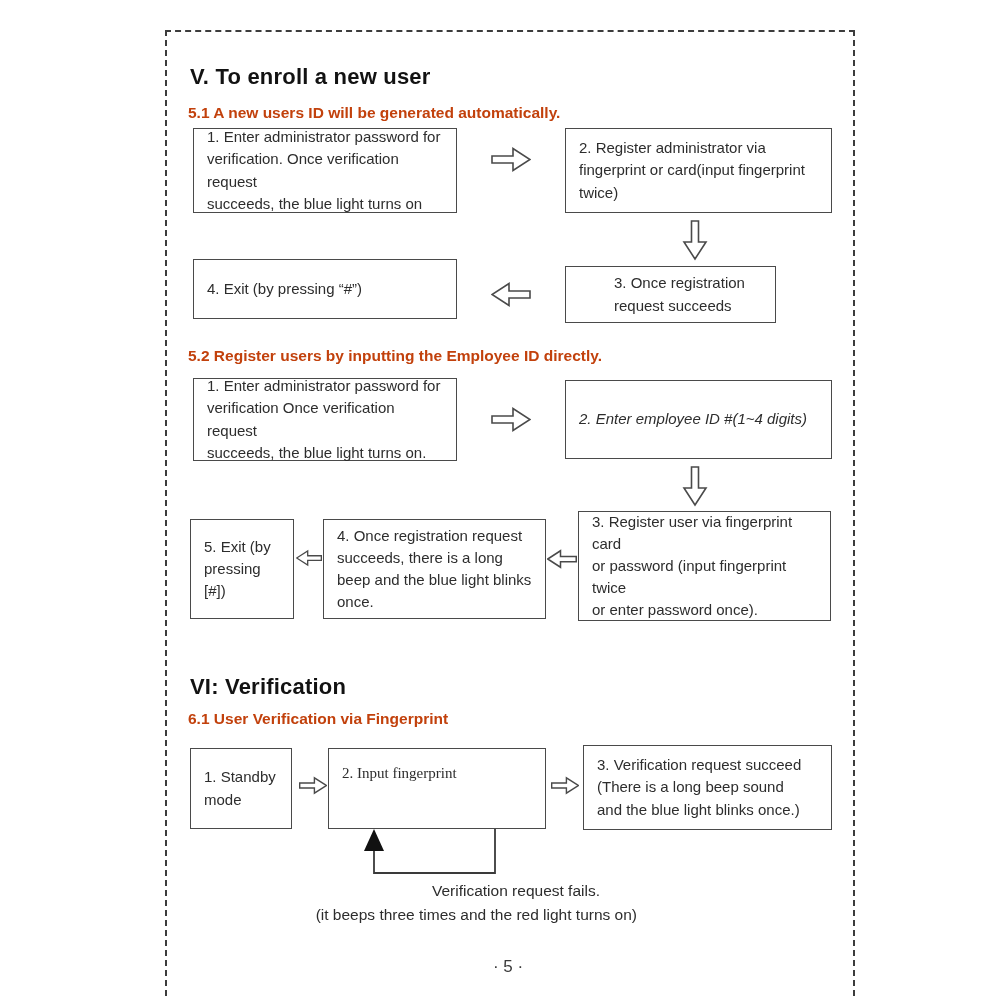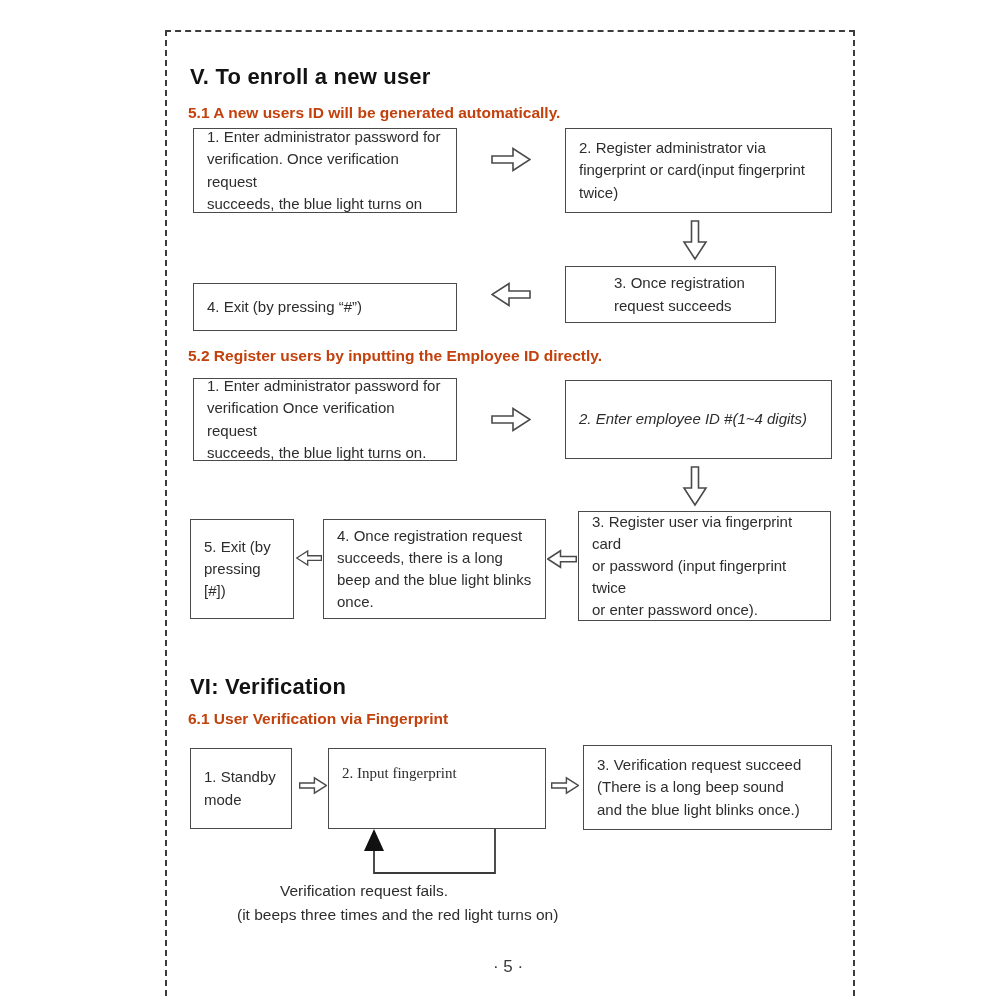--- a/index.html
+++ b/index.html
@@ -52,21 +52,21 @@
     padding: 6px 10px 6px 13px;
   }
   .fbox .txt { white-space: pre-line; }
   .fbox.top-align { align-items: flex-start; padding-top: 13px; font-family: Liberation Serif, serif; }
   .arrow { position: absolute; }
   .arrow svg { display: block; width: 100%; height: 100%; }
   .caption {
     position: absolute;
     font-size: 15.5px;
     color: #2d2d2d;
-    text-align: left;
+    text-align: right;
   }
   .pagenum {
     position: absolute;
     left: 458px;
     top: 941px;
     width: 100px;
     text-align: center;
     font-size: 17px;
     color: #3a3a3a;
   }
@@ -111,21 +111,21 @@
   <div class="fbox" style="left:565px; top:250px; width:211px; height:57px;padding-left:48px;">
     <span class="txt">3. Once registration request succeeds</span>
   </div>
 
   <div class="arrow" style="left:491px; top:265px; width:40px; height:27px;">
     <svg viewBox="0 0 40 26">
         <polygon points="39,9.5 18,9.5 18,2 1,13 18,24 18,16.5 39,16.5" fill="#ffffff" stroke="#4a4a4a" stroke-width="1.6"></polygon>
       </svg>
   </div>
 
-  <div class="fbox" style="left:193px; top:267px; width:264px; height:48px;">
+  <div class="fbox" style="left:193px; top:243px; width:264px; height:60px;">
     <span class="txt">4. Exit (by pressing “#”)</span>
   </div>
 
   <div class="h-sub" style="left:188px; top:331px;">5.2 Register users by inputting the Employee ID directly.</div>
 
   <div class="fbox" style="left:193px; top:362px; width:264px; height:83px;">
     <span class="txt">1. Enter administrator password for
 verification Once verification request
 succeeds, the blue light turns on.</span>
   </div>

